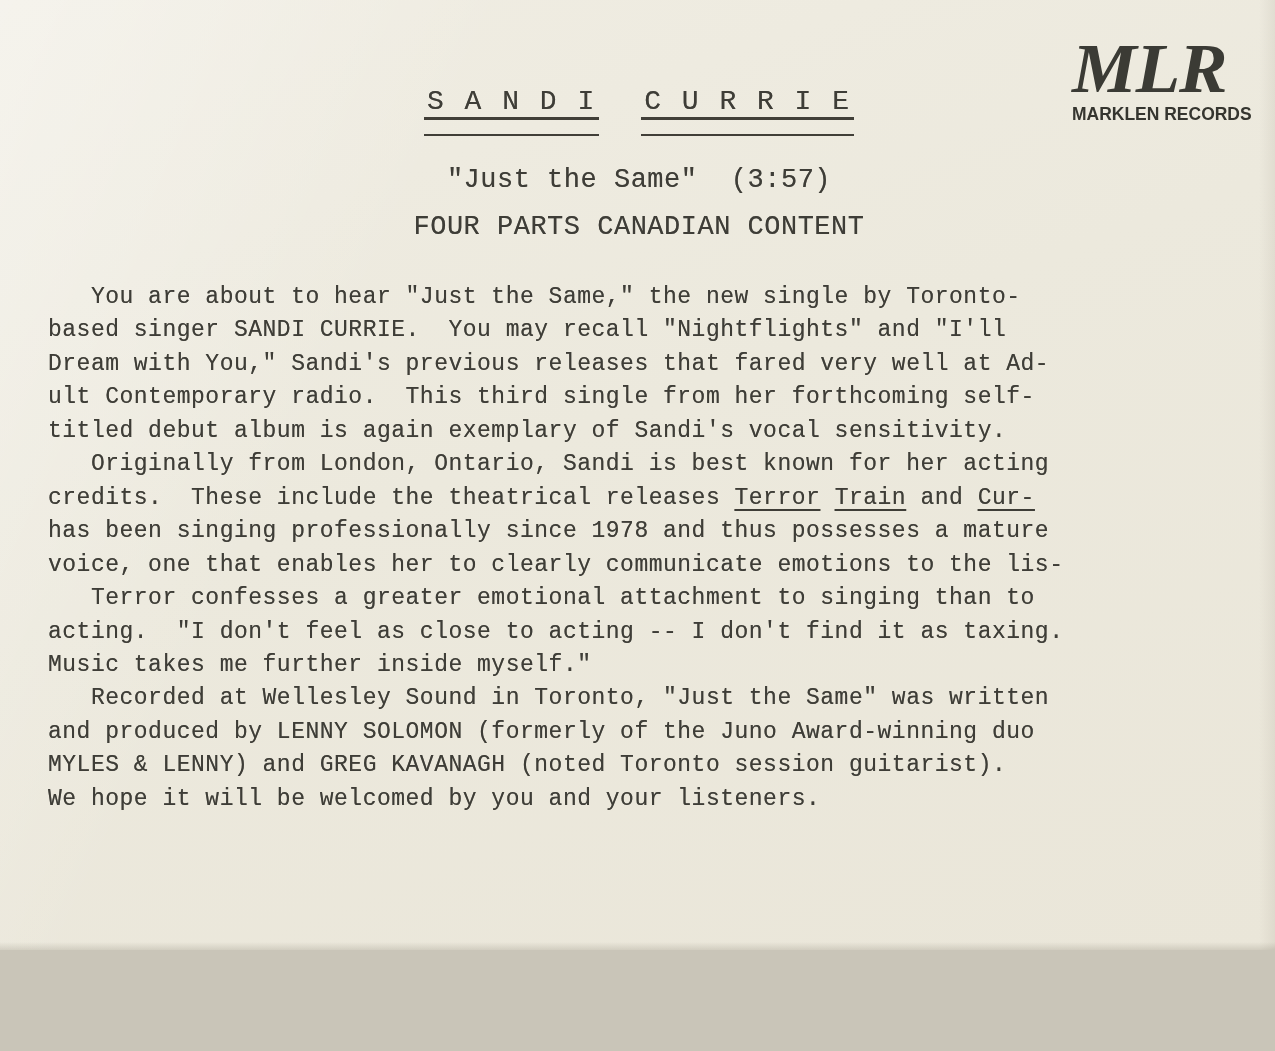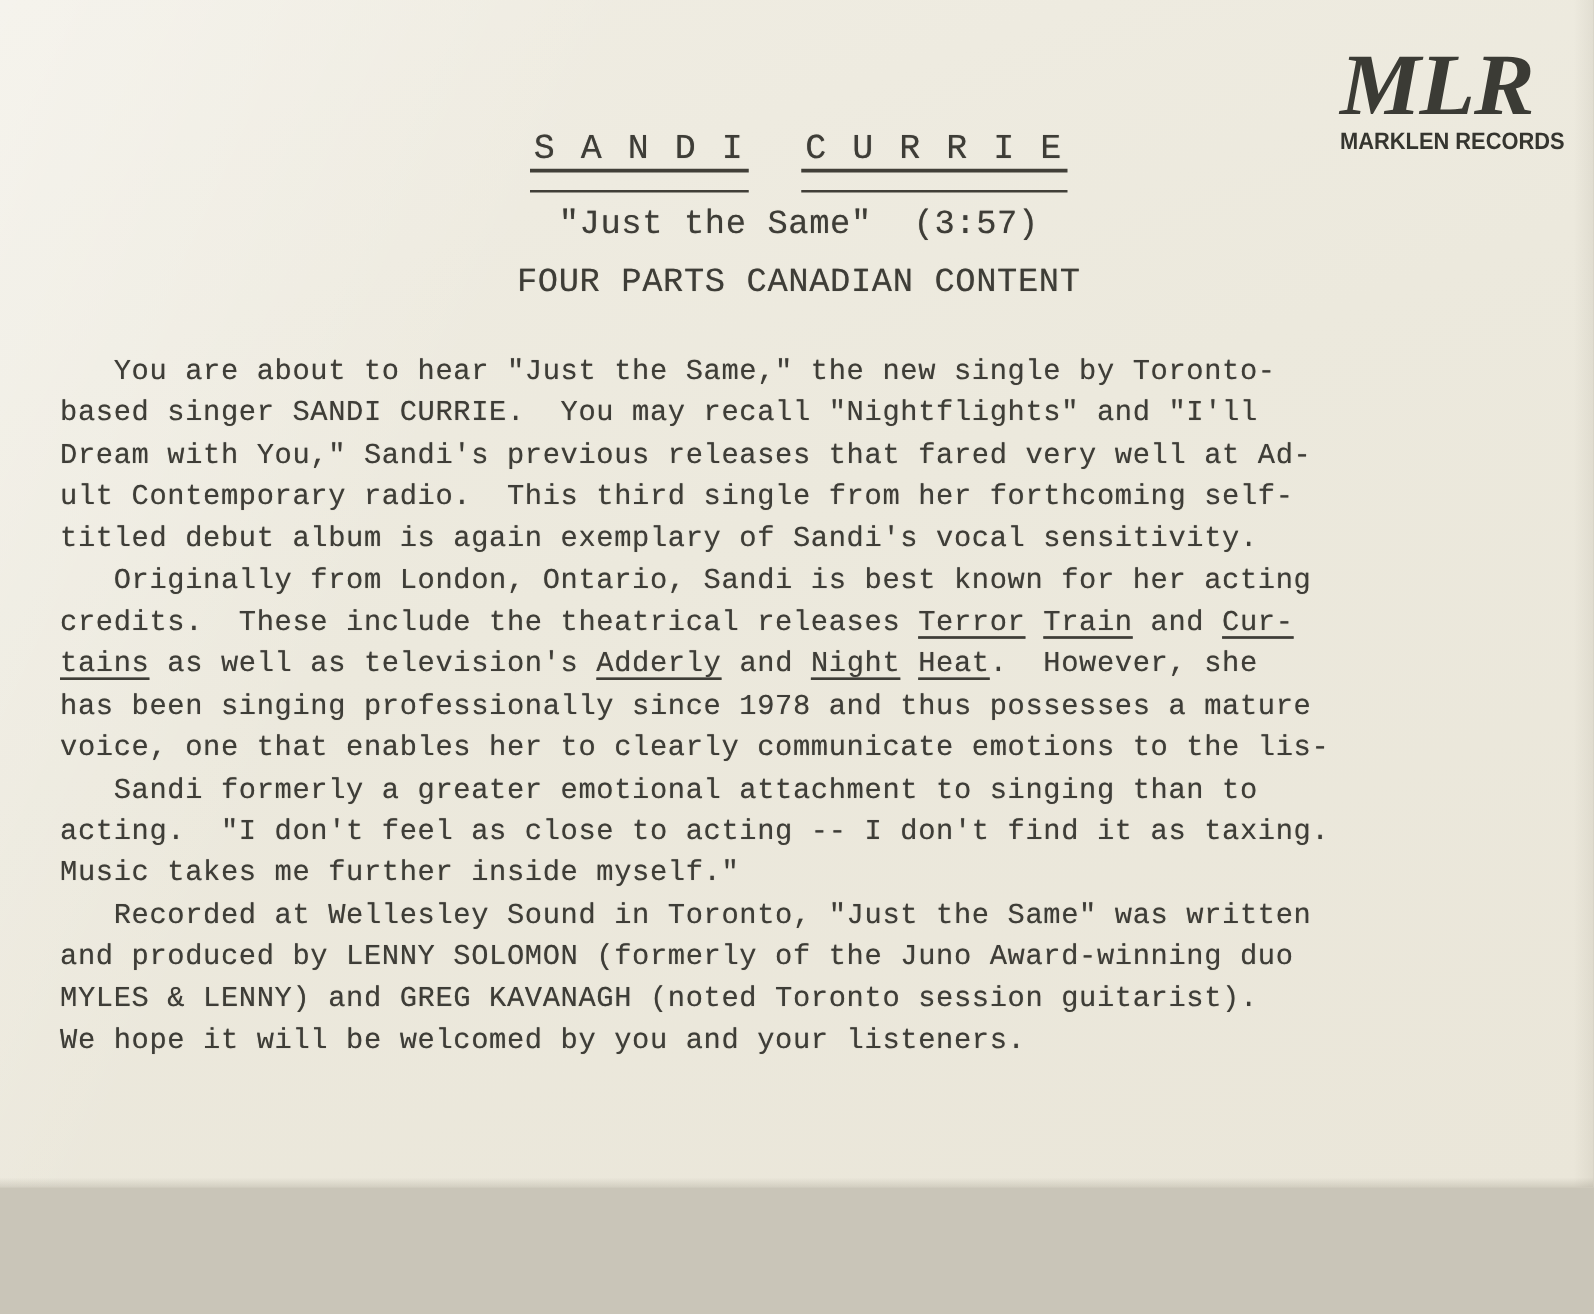--- a/index.html
+++ b/index.html
@@ -63,21 +63,21 @@
     letter-spacing: 0px;
     color: #35352f;
     transform: scaleX(0.92);
     transform-origin: left center;
     white-space: nowrap;
   }
 
   
   .title {
     position: absolute;
-    top: 106px;
+    top: 88px;
     left: 48px;
     right: 45px;
     text-align: center;
     font-size: 28px;
     line-height: 28px;
     letter-spacing: 2px;
     white-space: pre;
     text-shadow: 0 0 0.6px rgba(62,61,55,0.65);
   }
   .title-word {
@@ -156,24 +156,23 @@
   <div class="kicker">FOUR PARTS CANADIAN CONTENT</div>
 
   <div class="body" id="body-block">
       <div class="line"><span>   You are about to hear "Just the Same," the new single by Toronto-</span></div>
       <div class="line"><span>based singer SANDI CURRIE.  You may recall "Nightflights" and "I'll</span></div>
       <div class="line"><span>Dream with You," Sandi's previous releases that fared very well at Ad-</span></div>
       <div class="line"><span>ult Contemporary radio.  This third single from her forthcoming self-</span></div>
       <div class="line"><span>titled debut album is again exemplary of Sandi's vocal sensitivity.</span></div>
       <div class="line"><span>   Originally from London, Ontario, Sandi is best known for her acting</span></div>
       <div class="line"><span>credits.  These include the theatrical releases </span><span class="u">Terror</span><span> </span><span class="u">Train</span><span> and </span><span class="u">Cur-</span></div>
-      <div class="line"><span class="u">tains</span><span> as well as television's </span><span class="u">Adderly</span><span> and </span><span class="u">Night</span><span> </span><span class="u">Heat</span><span>.  However, she</span></div>
       <div class="line"><span>has been singing professionally since 1978 and thus possesses a mature</span></div>
       <div class="line"><span>voice, one that enables her to clearly communicate emotions to the lis-</span></div>
-      <div class="line"><span>   Sandi formerly a greater emotional attachment to singing than to</span></div>
+      <div class="line"><span>   Terror confesses a greater emotional attachment to singing than to</span></div>
       <div class="line"><span>acting.  "I don't feel as close to acting -- I don't find it as taxing.</span></div>
       <div class="line"><span>Music takes me further inside myself."</span></div>
       <div class="line"><span>   Recorded at Wellesley Sound in Toronto, "Just the Same" was written</span></div>
       <div class="line"><span>and produced by LENNY SOLOMON (formerly of the Juno Award-winning duo</span></div>
       <div class="line"><span>MYLES &amp; LENNY) and GREG KAVANAGH (noted Toronto session guitarist).</span></div>
       <div class="line"><span>We hope it will be welcomed by you and your listeners.</span></div>
     </div>
 
   <div class="footer">
     <div>FOR INFORMATION OR INTERVIEWS PLEASE CONTACT</div>

